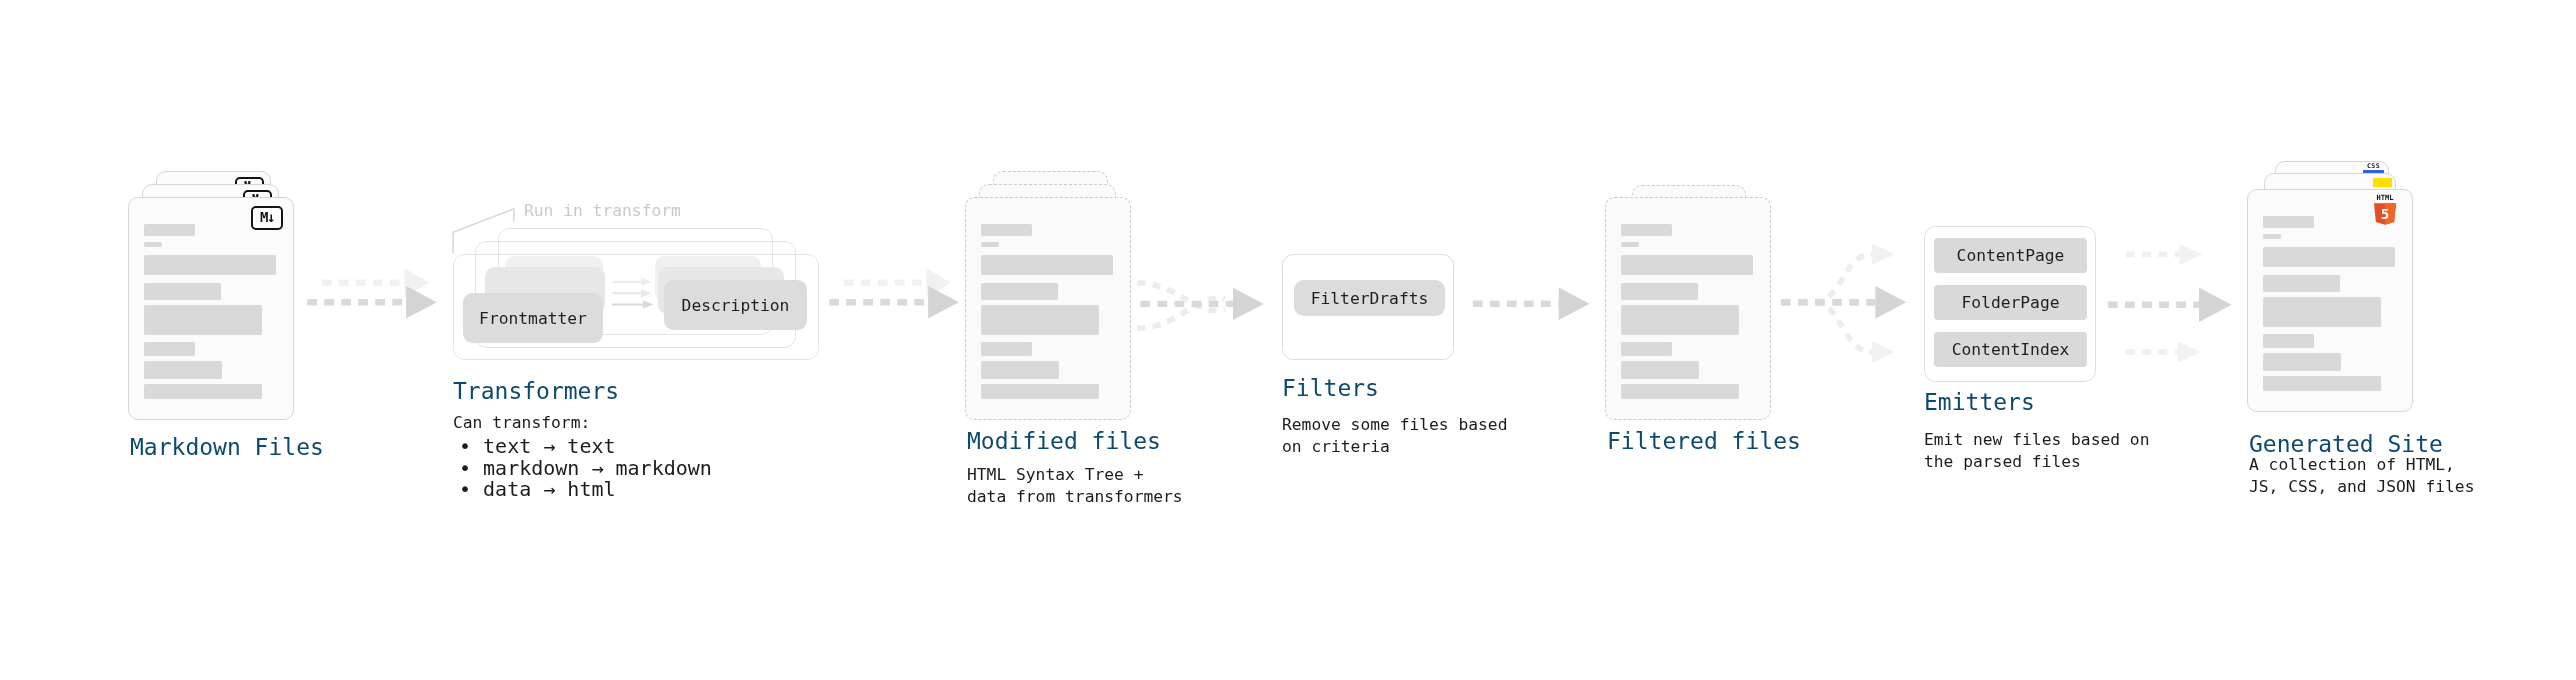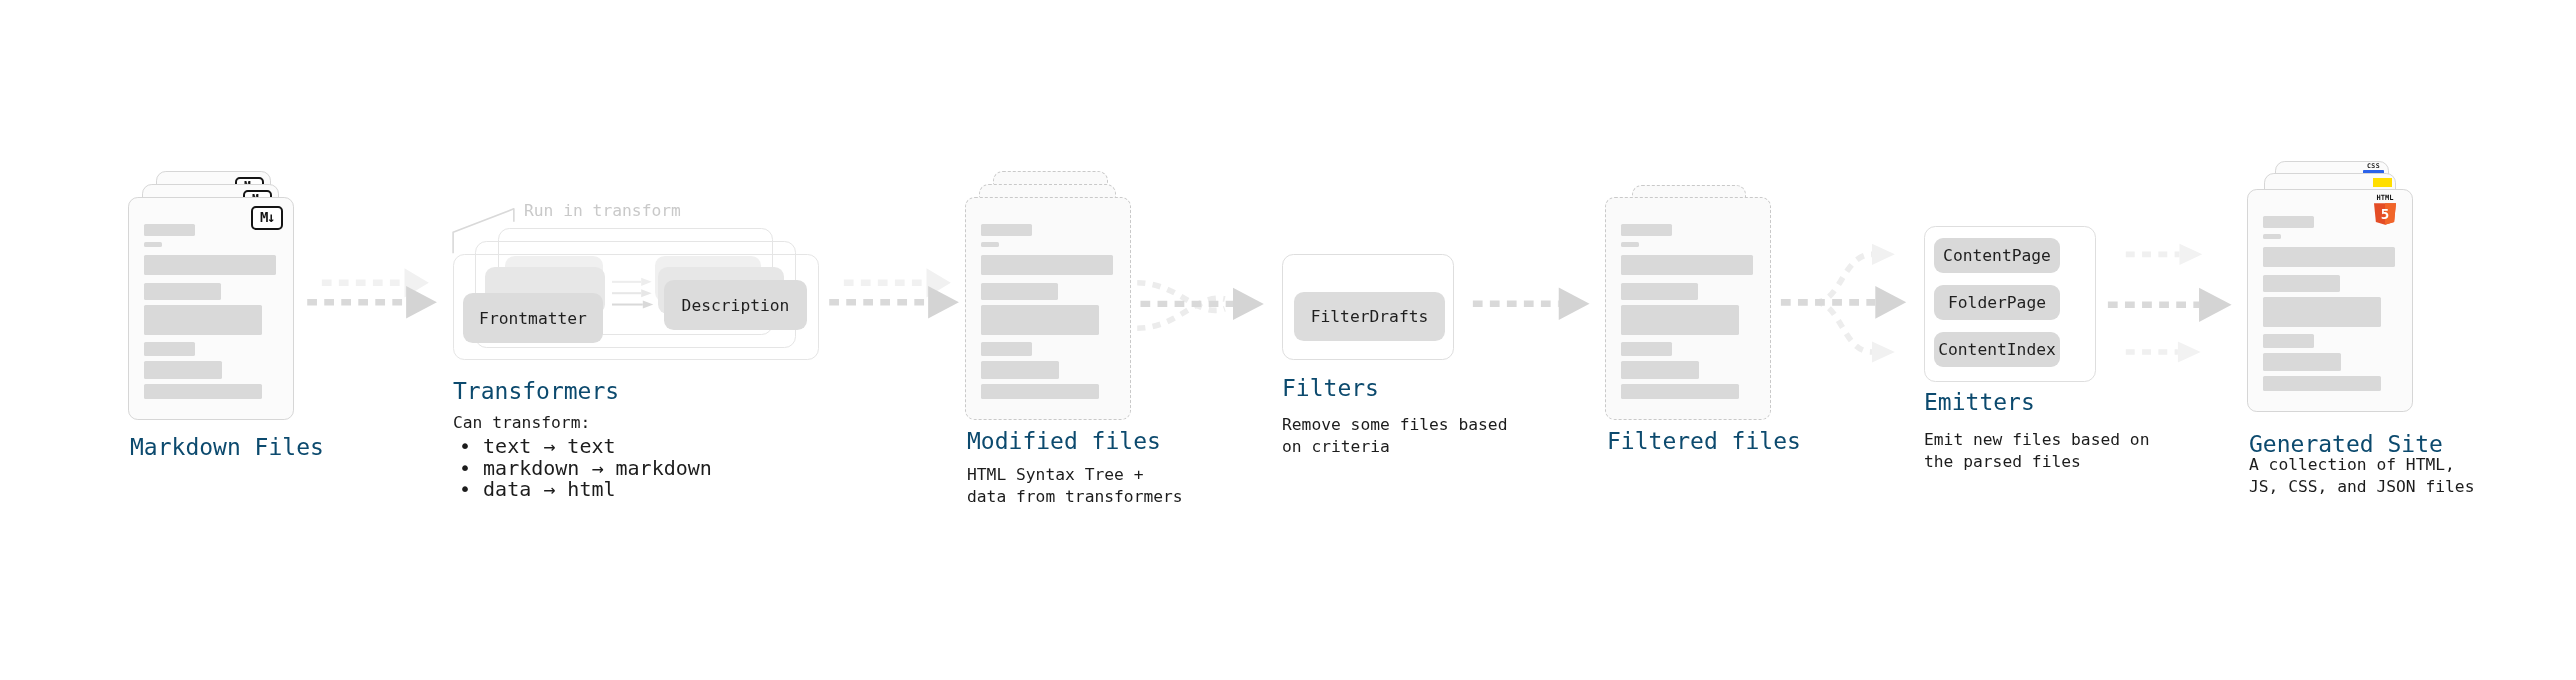--- a/index.html
+++ b/index.html
@@ -61,23 +61,23 @@
   .fm{left:463px;top:293px;width:140px;height:50px}
   .dc-g2{left:655px;top:256px;width:106px;height:46px}
   .dc-g1{left:658px;top:267px;width:126px;height:47px}
   .dc{left:664px;top:280px;width:143px;height:50px}
 
   .runpar{position:absolute;left:524px;top:203px;font-size:16.3px;line-height:16.3px;color:#c9c9c9;white-space:nowrap}
 
   
   .panel{position:absolute;border:1.6px solid #dedede;border-radius:11.4px;background:#fff;box-sizing:border-box}
   .fl-box{left:1282px;top:254px;width:172px;height:106px}
-  .fl-chip{left:1294px;top:292px;width:151px;height:49px}
+  .fl-chip{left:1294px;top:280px;width:151px;height:36px}
   .em-box{left:1924px;top:226px;width:172px;height:156px}
-  .em-chip{left:1934px;width:126px;height:35px;border-radius:9px;background:#d9d9d9}
+  .em-chip{left:1934px;width:153px;height:35px;border-radius:4px;background:#d9d9d9}
   .em-c1{top:238px}.em-c2{top:285px}.em-c3{top:332px}
 
   
   .title{position:absolute;font-size:23px;line-height:24.4px;color:#0c4a6e;white-space:nowrap}
   .t-mk{left:130px;top:435px}
   .t-tr{left:453px;top:379px}
   .t-mf{left:967px;top:429px}
   .t-fl{left:1282px;top:376px}
   .t-ff{left:1607px;top:429px}
   .t-em{left:1924px;top:390px}

